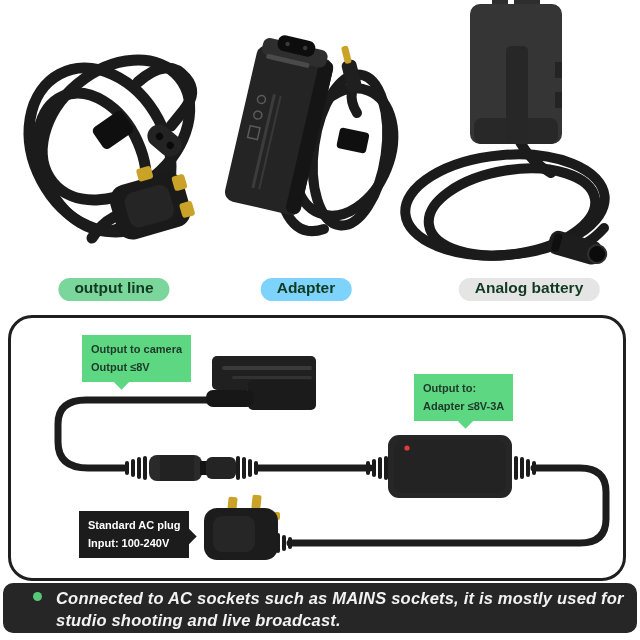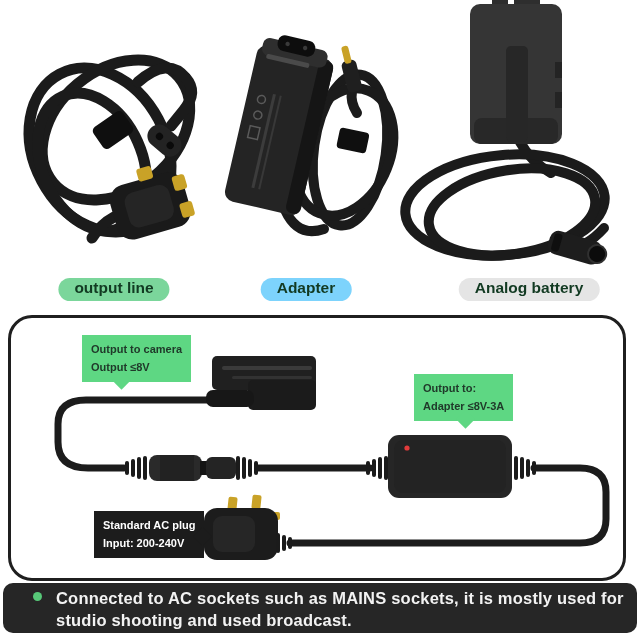--- a/index.html
+++ b/index.html
@@ -13,23 +13,23 @@
   .diagram-box{position:absolute;left:8px;top:315px;width:612px;height:260px;
                border:3px solid #1f1f1f;border-radius:24px;background:transparent;z-index:0;}
 
   .pill{position:absolute;top:278px;transform:translateX(-50%);
         padding:1px 16px 4px;border-radius:14px;
         font-size:15.5px;font-weight:bold;color:#123a22;white-space:nowrap;z-index:2;}
 
   .callout{position:absolute;z-index:3;border-radius:0;padding:6px 9px;
            font-size:11px;font-weight:bold;line-height:17.5px;color:#203a2a;white-space:nowrap;}
   .callout .tail{position:absolute;width:13px;height:13px;transform:rotate(45deg);z-index:-1;}
-  .callout.dark{color:#ffffff;margin-left:15px;}
-
-  .footer{position:absolute;left:3px;top:583px;width:634px;height:50px;border-radius:10px;z-index:2;}
+  .callout.dark{color:#ffffff;}
+
+  .footer{position:absolute;left:3px;top:583px;width:634px;height:50px;border-radius:10px;z-index:2;font-style:italic;}
   .footer .dot{position:absolute;left:30px;top:9px;width:9px;height:9px;border-radius:50%;}
   .footer .note{position:absolute;left:53px;top:4px;width:575px;
                 color:#f2f2f2;font-size:16.5px;line-height:22px;font-weight:bold;letter-spacing:.2px;}
 </style>
 </head>
 <body>
 
 <div class="stage">
 
   <svg class="art" viewBox="0 0 640 640">
@@ -176,25 +176,25 @@
   </div>
 
   <div class="callout" style="left: 406px; top: 374px; background: rgb(94, 215, 131); margin-left: 8px;">
     <div>Output to:</div>
     <div>Adapter ≤8V-3A</div>
     <div class="tail" style="left: 45px; bottom: -5px; background: rgb(94, 215, 131);"></div>
   </div>
 
   <div class="callout dark" style="left: 79px; top: 511px; background: rgb(28, 28, 28);">
     <div>Standard AC plug</div>
-    <div>Input: 200-240V</div>
+    <div>Input: 100-240V</div>
     <div class="tail" style="right: -5px; top: 19px; background: rgb(28, 28, 28);"></div>
   </div>
 
   <div class="footer" style="background: rgb(38, 38, 38);">
     <span class="dot" style="background: rgb(87, 200, 120);"></span>
     <div class="note">
       <span>Connected to AC sockets such as MAINS sockets, it is mostly used for</span><br>
-      <span>studio shooting and used broadcast.</span>
+      <span>studio shooting and live broadcast.</span>
     </div>
   </div>
 
 </div>
 
 </body></html>

